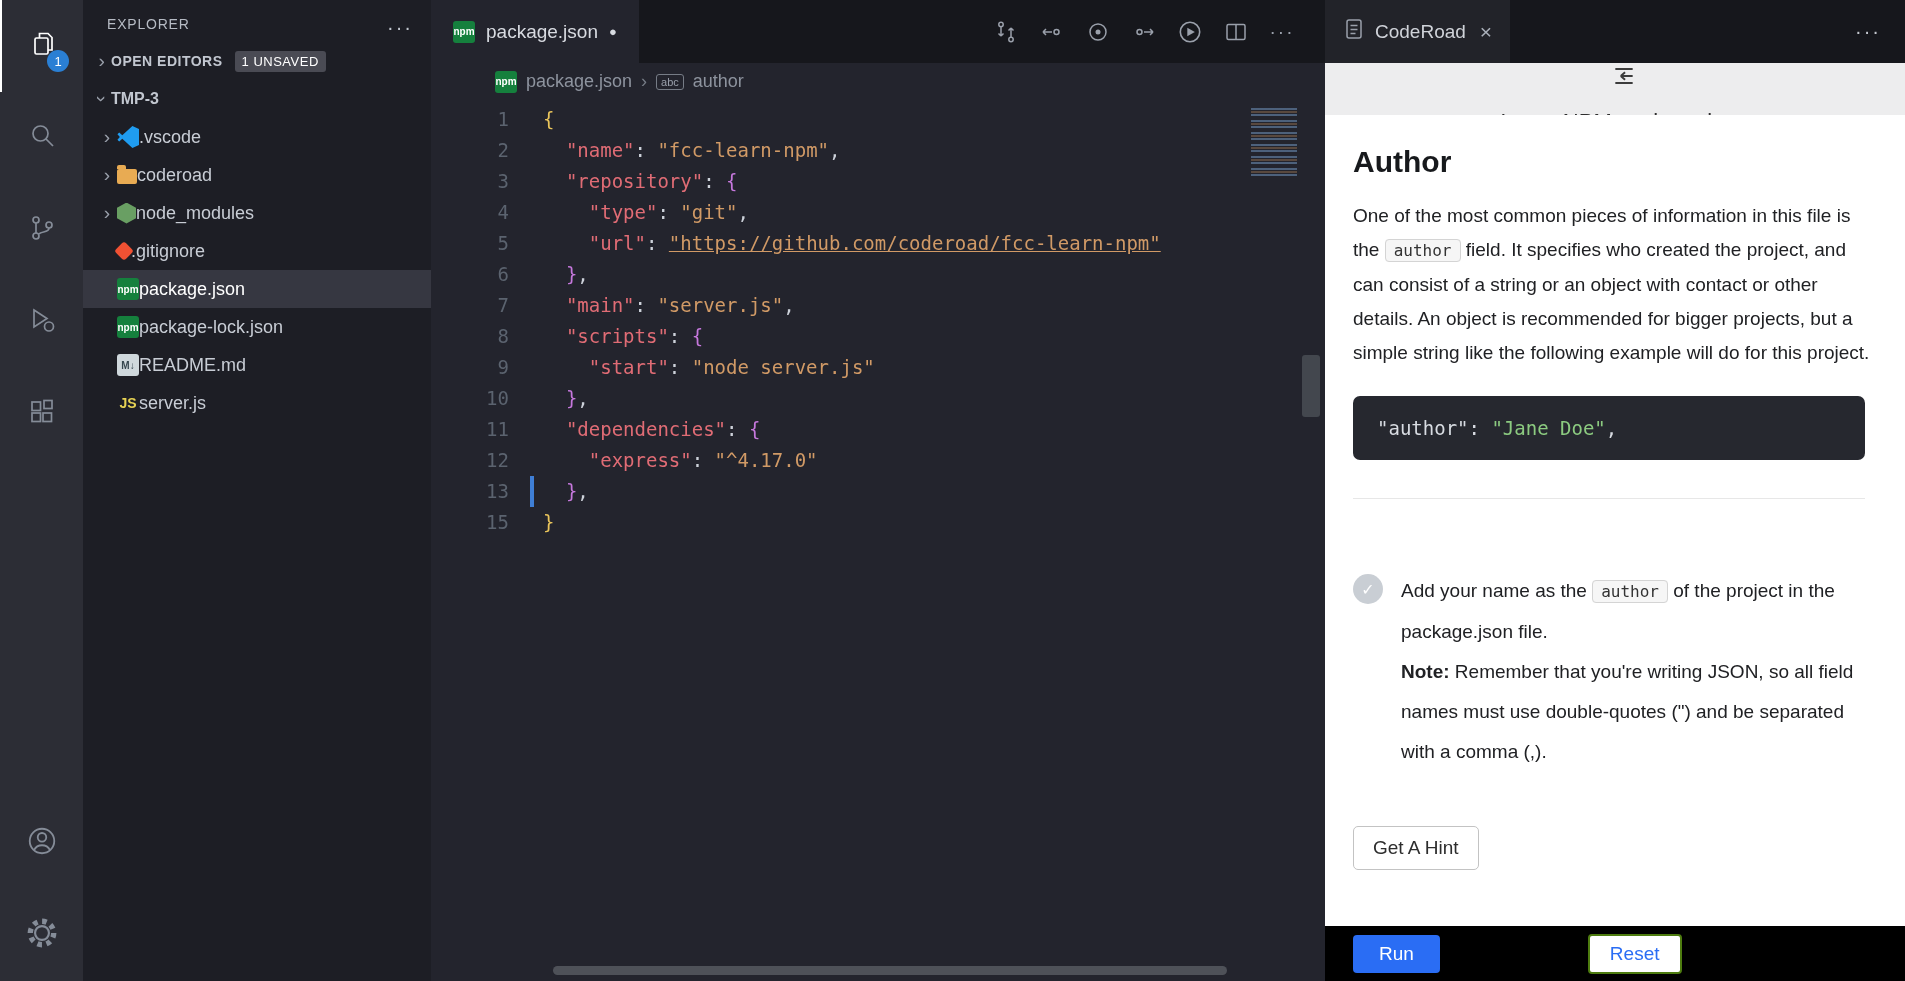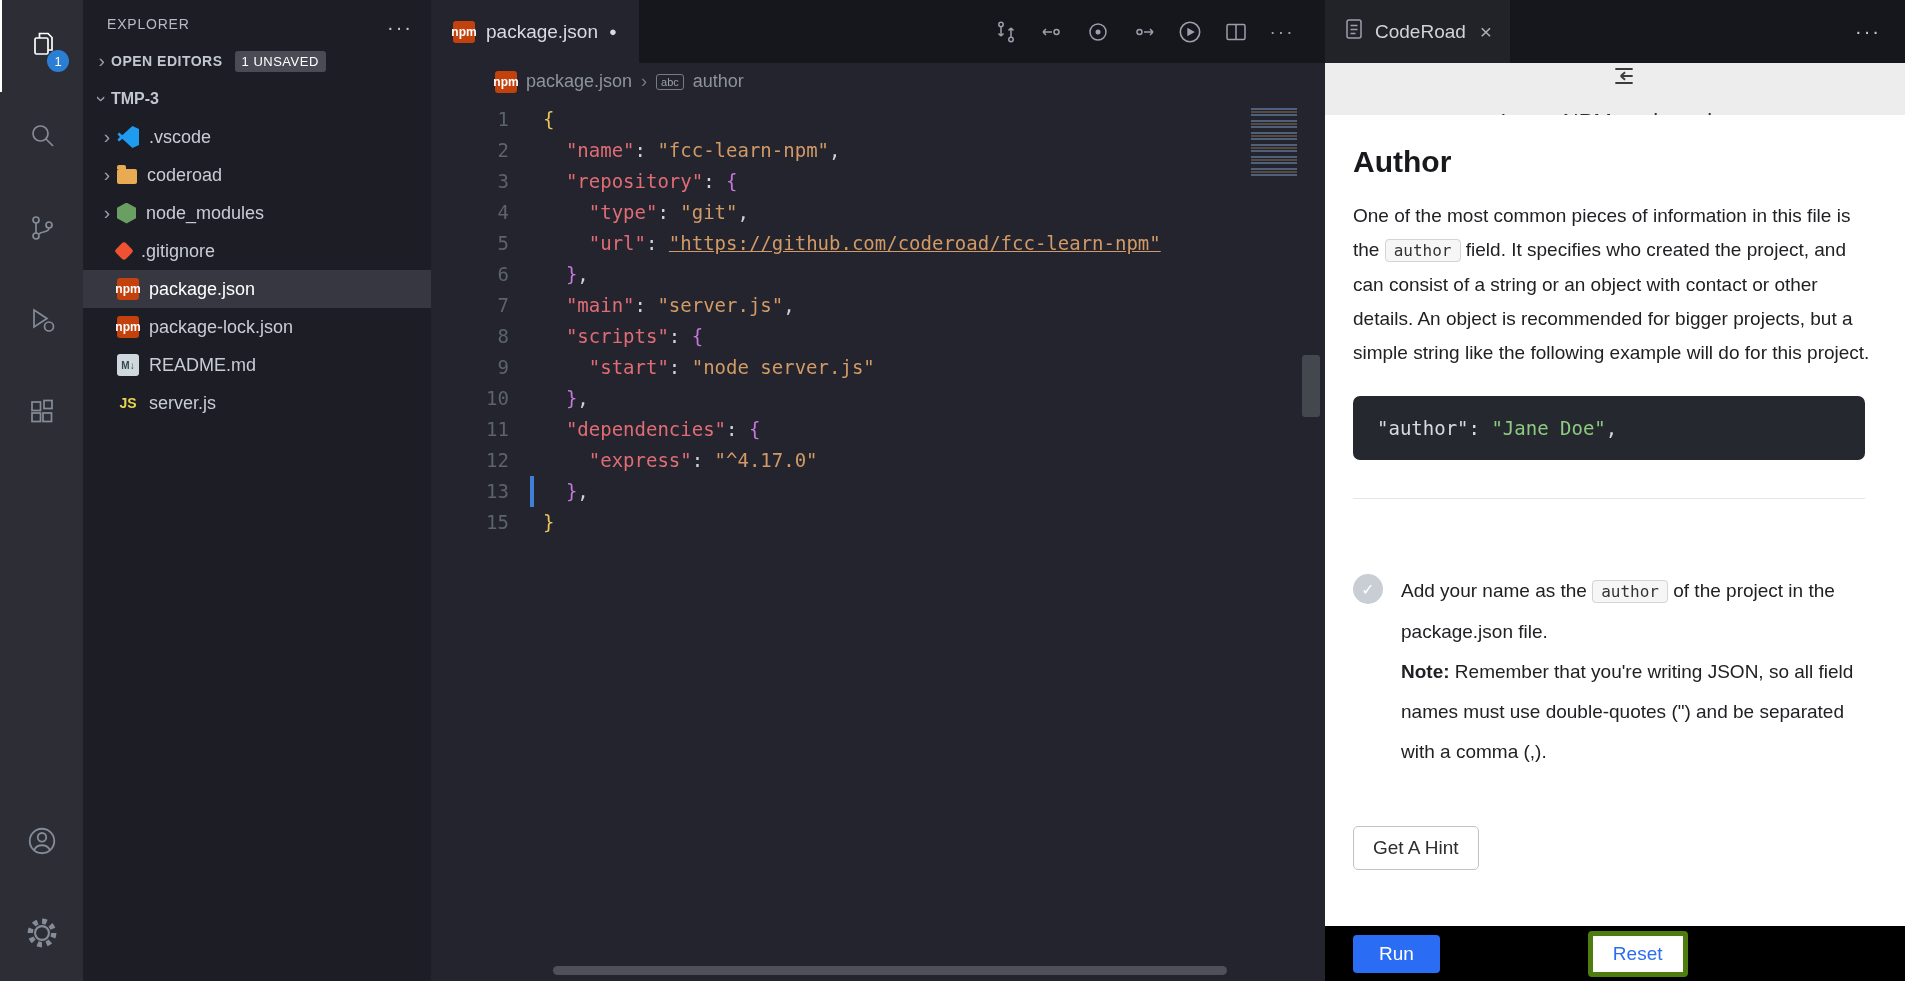--- a/index.html
+++ b/index.html
@@ -20,30 +20,30 @@
   .sb-head { display:flex; align-items:flex-start; height:42px; padding:16px 18px 0 24px; color:#b6bbc4; font-size:14px; letter-spacing:0.8px; }
   .sb-head .ell { margin-left:auto; font-size:20px; letter-spacing:2px; color:#c2c7d0; cursor:pointer; }
   .sb-section { display:flex; align-items:center; height:38px; padding:0 10px; font-size:14px; font-weight:bold; letter-spacing:0.5px; cursor:pointer; }
   .chev { display:inline-block; width:18px; color:#9aa0ab; font-size:19px; font-weight:normal; text-align:center; }
   .chev.down { transform:rotate(90deg); }
   .badge-unsaved { margin-left:12px; background:#4a4b54; color:#fff; font-size:13px; font-weight:normal; padding:3px 7px; border-radius:3px; letter-spacing:0.5px; }
   .root-row { display:flex; align-items:center; height:38px; padding:0 10px; font-size:16px; font-weight:bold; cursor:pointer; }
   .frow { display:flex; align-items:center; height:38px; padding-left:34px; cursor:pointer; color:#c8cdd5; }
   .frow.sel { background:#363741; color:#fff; }
   .frow .chev { width:20px; margin-left:-20px; }
-  .fname { margin-left:10px; }
+  .fname { margin-left:0; }
 
   
   .fi { width:22px; height:22px; display:flex; align-items:center; justify-content:center; font-size:9px; font-weight:bold; flex-shrink:0; color:#fff; }
   .fi-vscode { background:#1f9cf0; clip-path:polygon(70% 0%,100% 14%,100% 86%,70% 100%,24% 58%,10% 70%,2% 63%,13% 50%,2% 37%,10% 30%,24% 42%); }
   .fi-folder { width:20px; height:15px; background:#e8ab53; border-radius:2px; position:relative; margin-top:3px; }
   .fi-folder::before { content:""; position:absolute; top:-4px; left:0; width:9px; height:4px; background:#e8ab53; border-radius:2px 2px 0 0; }
   .fi-node { background:#699f63; clip-path:polygon(50% 0,100% 25%,100% 75%,50% 100%,0 75%,0 25%); width:19px; height:21px; }
   .fi-git { width:14px; height:14px; background:#f05133; transform:rotate(45deg); border-radius:3px; }
-  .fi-npm { background:#c2410c; border-radius:3px; font-size:12px; }
+  .fi-npm { background:#15803d; border-radius:3px; font-size:10px; }
   .fi-md { background:#cfd8dc; color:#36474f; border-radius:3px; font-size:10px; }
   .fi-js { color:#e7d354; font-size:14px; font-weight:bold; }
 
   
   .editor { width:894px; display:flex; flex-direction:column; background:#23242d; flex-shrink:0; }
   .tabstrip { height:63px; background:#16171c; display:flex; align-items:stretch; flex-shrink:0; }
   .tab { background:#23242d; display:flex; align-items:center; gap:11px; padding:0 22px; color:#d8dbe1; font-size:19px; cursor:pointer; }
   .dirty { font-size:13px; color:#d8dbe1; }
   .tb-icons { margin-left:auto; display:flex; align-items:center; gap:12px; padding-right:26px; }
   .tb-icon { width:34px; height:34px; display:flex; align-items:center; justify-content:center; cursor:pointer; }
@@ -94,21 +94,21 @@
   .codeblock { margin:26px 14px 0 0; background:#26282f; border-radius:7px; padding:21px 24px; font-family:"DejaVu Sans Mono","Liberation Mono",monospace; font-size:19px; }
   .cw { color:#d8dce2; } .cg { color:#8ccb80; }
   .divider { height:1px; background:#e7e7e7; margin:38px 14px 0 0; }
   .task { display:flex; gap:18px; margin-top:72px; }
   .check { width:30px; height:30px; border-radius:50%; background:#c9ced4; color:#fff; display:flex; align-items:center; justify-content:center; font-size:16px; flex-shrink:0; margin-top:3px; }
   .task-text { line-height:40px; }
   .hint-btn { margin-top:54px; background:#fff; border:1px solid #c3c3c3; border-radius:5px; padding:10px 19px; font-size:19px; color:#2d2d2d; font-family:"Liberation Sans",sans-serif; cursor:pointer; }
 
   .panel-footer { height:55px; background:#000; display:flex; align-items:center; flex-shrink:0; }
   .run-btn { margin-left:28px; background:#2a6df4; color:#fff; border:none; border-radius:4px; padding:8px 26px; font-size:19px; font-family:"Liberation Sans",sans-serif; cursor:pointer; }
-  .reset-btn { margin-left:148px; background:#fff; color:#2a6df4; border:5px solid #4d7c0f; border-radius:4px; padding:7px 20px; font-size:19px; font-family:"Liberation Sans",sans-serif; cursor:pointer; }
+  .reset-btn { margin-left:148px; background:#fff; color:#2a6df4; border:2px solid #4d7c0f; border-radius:4px; padding:7px 20px; font-size:19px; font-family:"Liberation Sans",sans-serif; cursor:pointer; }
 </style>
 </head>
 <body>
 
 <div class="app">
 
   <div class="activity">
     <div class="act-item active">
       <span>
         <svg width="30" height="30" viewBox="0 0 30 30">

